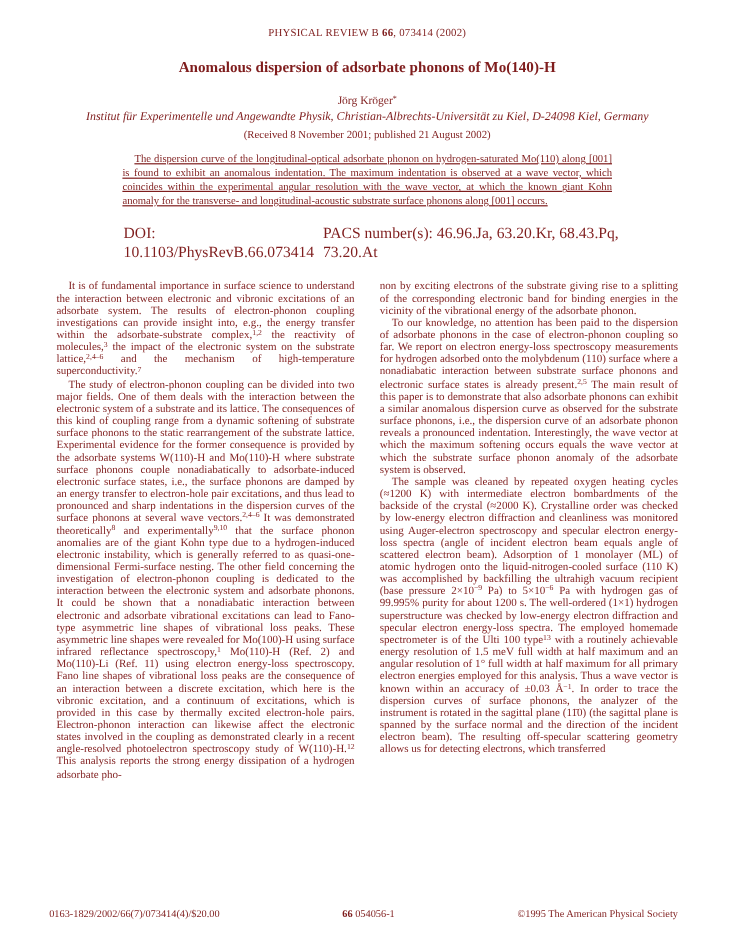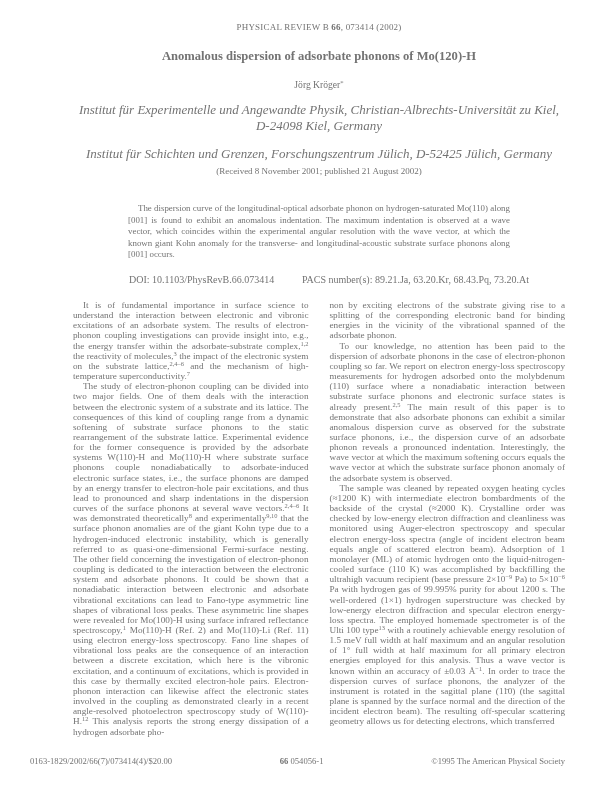--- a/index.html
+++ b/index.html
@@ -5,24 +5,24 @@
   html, body {
     margin: 0;
     padding: 0;
     background: #ffffff;
   }
   .page {
     position: relative;
     width: 612px;
     height: 792px;
     background: #ffffff;
-    color: #737373;
+    color: #7f1d1d;
     font-family: "Liberation Serif", serif;
     box-sizing: border-box;
-    padding: 22px 47px 0 73px;
+    padding: 22px 47px 0 47px;
     overflow: hidden;
   }
   sup {
     font-size: 0.7em;
     line-height: 0;
     vertical-align: baseline;
     position: relative;
     top: -0.45em;
   }
   .journal-banner {
@@ -35,105 +35,105 @@
     text-align: center;
     font-size: 12.6px;
     font-weight: bold;
   }
   .author-line {
     margin-top: 15px;
     text-align: center;
     font-size: 9.6px;
   }
   .affiliation-line {
-    margin-top: 12px;
+    margin-top: 2px;
     text-align: center;
     font-style: italic;
-    font-size: 13px;
+    font-size: 10px;
   }
   .author-line.secondary { margin-top: 14px; }
   .received-line {
     margin-top: 4px;
     text-align: center;
     font-size: 9px;
   }
   .abstract {
-    margin: 27px 55px 0 55px;
+    margin: 10px 55px 0 55px;
     font-size: 8.9px;
     line-height: 11.6px;
     text-align: justify;
     text-indent: 10px;
+    text-decoration: underline;
   }
   .doi-row {
     margin: 13px 36px 0 56px;
     display: flex;
-    justify-content: space-between;
-    font-size: 10px;
+    justify-content: center;
+    font-size: 13px;
   }
   .columns {
     margin-top: 15px;
     display: flex;
     gap: 21px;
   }
   .column {
     flex: 1;
     min-width: 0;
   }
   .column p {
     margin: 0;
     font-size: 9.2px;
     line-height: 10.15px;
     text-align: justify;
     text-indent: 10px;
   }
   .column p.no-indent { text-indent: 0; }
   .footer-row {
     position: absolute;
-    left: 30px;
+    left: 41px;
     right: 47px;
     bottom: 26px;
     display: flex;
     justify-content: space-between;
     align-items: baseline;
     font-size: 8.6px;
   }
   .bold { font-weight: bold; }
 </style>
 </head>
 <body>
 
 <div class="page">
 
   <div class="journal-banner">
     <span>PHYSICAL REVIEW B </span><span class="bold">66</span><span>, 073414 (2002)</span>
   </div>
 
-  <div class="article-title">Anomalous dispersion of adsorbate phonons of Mo(120)-H</div>
+  <div class="article-title">Anomalous dispersion of adsorbate phonons of Mo(140)-H</div>
 
   <div class="author-line">Jörg Kröger<sup>*</sup></div>
   <div class="affiliation-line">Institut für Experimentelle und Angewandte Physik, Christian-Albrechts-Universität zu Kiel, D-24098 Kiel, Germany</div>
 
-  <div class="affiliation-line">Institut für Schichten und Grenzen, Forschungszentrum Jülich, D-52425 Jülich, Germany</div>
 
   <div class="received-line">(Received 8 November 2001; published 21 August 2002)</div>
 
   <div class="abstract">The dispersion curve of the longitudinal-optical adsorbate phonon on hydrogen-saturated Mo(110) along [001] is found to exhibit an anomalous indentation. The maximum indentation is observed at a wave vector, which coincides within the experimental angular resolution with the wave vector, at which the known giant Kohn anomaly for the transverse- and longitudinal-acoustic substrate surface phonons along [001] occurs.</div>
 
   <div class="doi-row">
     <span>DOI: 10.1103/PhysRevB.66.073414</span>
-    <span>PACS number(s): 89.21.Ja, 63.20.Kr, 68.43.Pq, 73.20.At</span>
+    <span>PACS number(s): 46.96.Ja, 63.20.Kr, 68.43.Pq, 73.20.At</span>
   </div>
 
   <div class="columns">
     <div class="column">
       <p>It is of fundamental importance in surface science to understand the interaction between electronic and vibronic excitations of an adsorbate system. The results of electron-phonon coupling investigations can provide insight into, e.g., the energy transfer within the adsorbate-substrate complex,<sup>1,2</sup> the reactivity of molecules,<sup>3</sup> the impact of the electronic system on the substrate lattice,<sup>2,4–6</sup> and the mechanism of high-temperature superconductivity.<sup>7</sup></p>
       <p>The study of electron-phonon coupling can be divided into two major fields. One of them deals with the interaction between the electronic system of a substrate and its lattice. The consequences of this kind of coupling range from a dynamic softening of substrate surface phonons to the static rearrangement of the substrate lattice. Experimental evidence for the former consequence is provided by the adsorbate systems W(110)-H and Mo(110)-H where substrate surface phonons couple nonadiabatically to adsorbate-induced electronic surface states, i.e., the surface phonons are damped by an energy transfer to electron-hole pair excitations, and thus lead to pronounced and sharp indentations in the dispersion curves of the surface phonons at several wave vectors.<sup>2,4–6</sup> It was demonstrated theoretically<sup>8</sup> and experimentally<sup>9,10</sup> that the surface phonon anomalies are of the giant Kohn type due to a hydrogen-induced electronic instability, which is generally referred to as quasi-one-dimensional Fermi-surface nesting. The other field concerning the investigation of electron-phonon coupling is dedicated to the interaction between the electronic system and adsorbate phonons. It could be shown that a nonadiabatic interaction between electronic and adsorbate vibrational excitations can lead to Fano-type asymmetric line shapes of vibrational loss peaks. These asymmetric line shapes were revealed for Mo(100)-H using surface infrared reflectance spectroscopy,<sup>1</sup> Mo(110)-H (Ref. 2) and Mo(110)-Li (Ref. 11) using electron energy-loss spectroscopy. Fano line shapes of vibrational loss peaks are the consequence of an interaction between a discrete excitation, which here is the vibronic excitation, and a continuum of excitations, which is provided in this case by thermally excited electron-hole pairs. Electron-phonon interaction can likewise affect the electronic states involved in the coupling as demonstrated clearly in a recent angle-resolved photoelectron spectroscopy study of W(110)-H.<sup>12</sup> This analysis reports the strong energy dissipation of a hydrogen adsorbate pho-</p>
     </div>
     <div class="column">
-      <p class="no-indent">non by exciting electrons of the substrate giving rise to a splitting of the corresponding electronic band for binding energies in the vicinity of the vibrational spanned of the adsorbate phonon.</p>
+      <p class="no-indent">non by exciting electrons of the substrate giving rise to a splitting of the corresponding electronic band for binding energies in the vicinity of the vibrational energy of the adsorbate phonon.</p>
       <p>To our knowledge, no attention has been paid to the dispersion of adsorbate phonons in the case of electron-phonon coupling so far. We report on electron energy-loss spectroscopy measurements for hydrogen adsorbed onto the molybdenum (110) surface where a nonadiabatic interaction between substrate surface phonons and electronic surface states is already present.<sup>2,5</sup> The main result of this paper is to demonstrate that also adsorbate phonons can exhibit a similar anomalous dispersion curve as observed for the substrate surface phonons, i.e., the dispersion curve of an adsorbate phonon reveals a pronounced indentation. Interestingly, the wave vector at which the maximum softening occurs equals the wave vector at which the substrate surface phonon anomaly of the adsorbate system is observed.</p>
       <p>The sample was cleaned by repeated oxygen heating cycles (≈1200 K) with intermediate electron bombardments of the backside of the crystal (≈2000 K). Crystalline order was checked by low-energy electron diffraction and cleanliness was monitored using Auger-electron spectroscopy and specular electron energy-loss spectra (angle of incident electron beam equals angle of scattered electron beam). Adsorption of 1 monolayer (ML) of atomic hydrogen onto the liquid-nitrogen-cooled surface (110 K) was accomplished by backfilling the ultrahigh vacuum recipient (base pressure 2×10<sup>−9</sup> Pa) to 5×10<sup>−6</sup> Pa with hydrogen gas of 99.995% purity for about 1200 s. The well-ordered (1×1) hydrogen superstructure was checked by low-energy electron diffraction and specular electron energy-loss spectra. The employed homemade spectrometer is of the Ulti 100 type<sup>13</sup> with a routinely achievable energy resolution of 1.5 meV full width at half maximum and an angular resolution of 1° full width at half maximum for all primary electron energies employed for this analysis. Thus a wave vector is known within an accuracy of ±0.03 Å<sup>−1</sup>. In order to trace the dispersion curves of surface phonons, the analyzer of the instrument is rotated in the sagittal plane (11̄0) (the sagittal plane is spanned by the surface normal and the direction of the incident electron beam). The resulting off-specular scattering geometry allows us for detecting electrons, which transferred</p>
     </div>
   </div>
 
   <div class="footer-row">
     <span>0163-1829/2002/66(7)/073414(4)/$20.00</span>
     <span><span class="bold">66</span><span> 054056-1</span></span>
     <span>©1995 The American Physical Society</span>
   </div>

